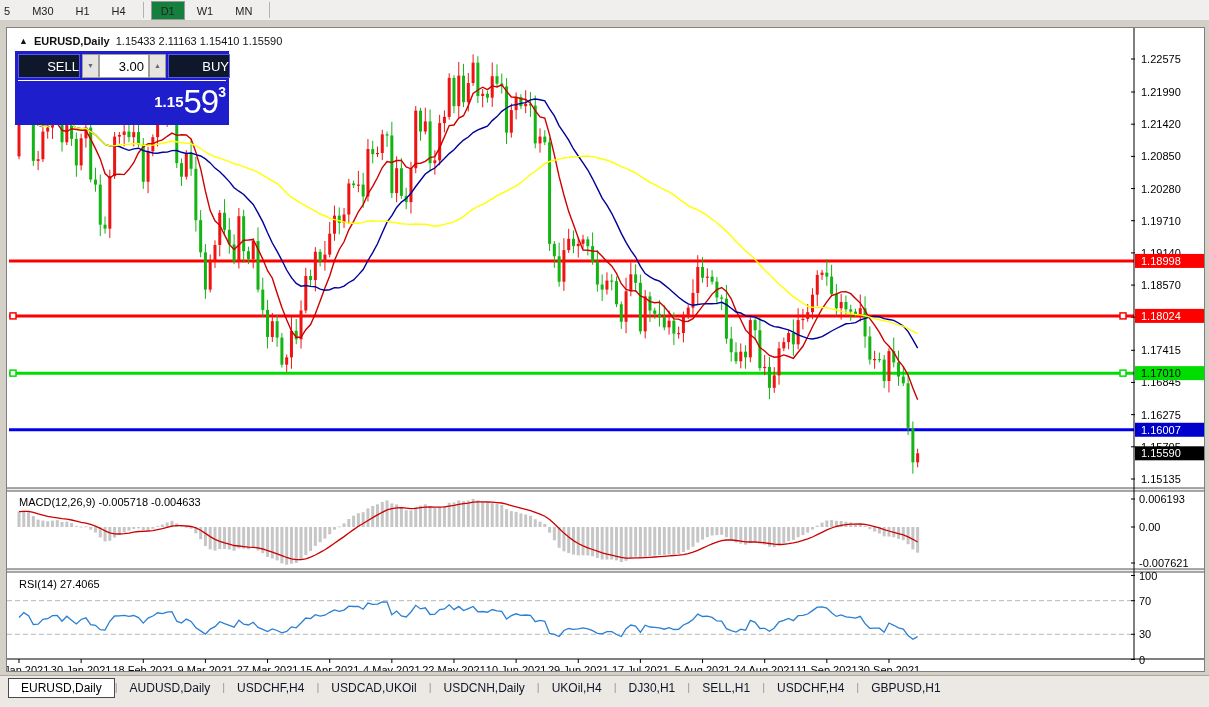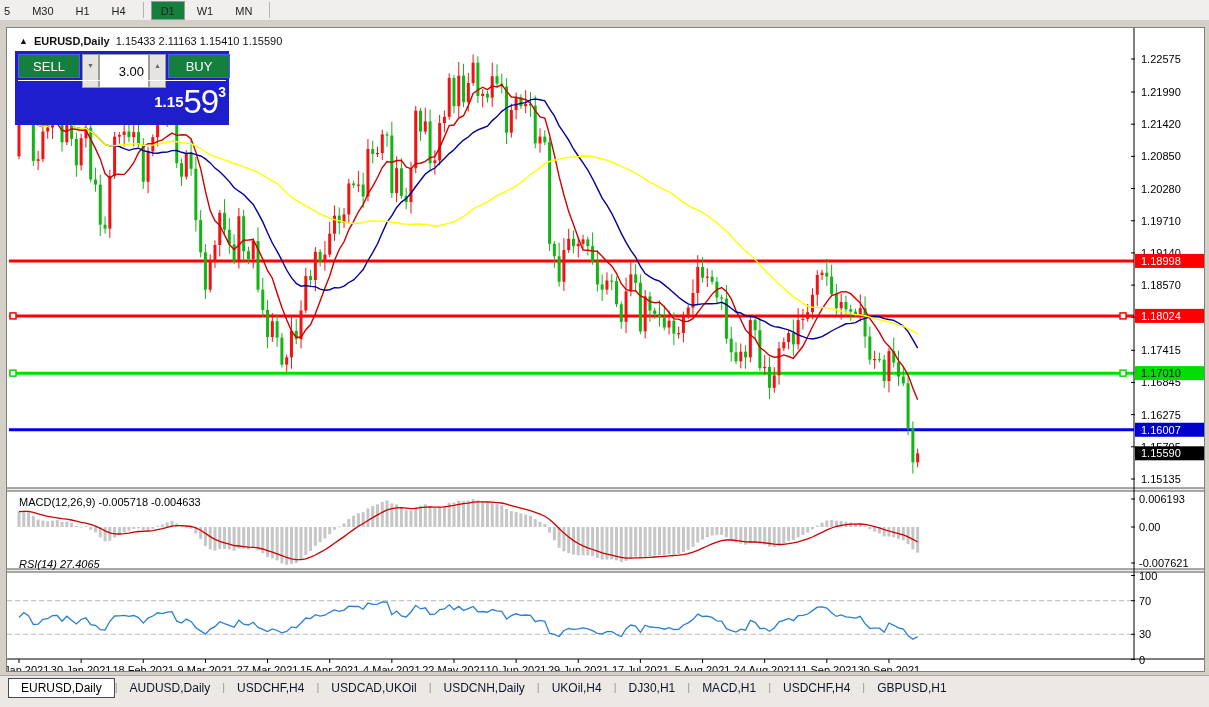--- a/index.html
+++ b/index.html
@@ -21,23 +21,23 @@
   svg text { font-family:"Liberation Sans", sans-serif; font-size:11px; fill:#000; }
   
   .chart-header { position:absolute; left:12px; top:7px; font-size:11px; color:#111;
                   display:flex; gap:6px; align-items:center; z-index:5; }
   .collapse-icon { font-size:9px; color:#111; }
   .chart-title { font-weight:bold; }
   
   .trade-panel { position:absolute; left:8px; top:23px; width:214px; z-index:6;
                  background:#1e1ecd; padding:3px; }
   .tp-row1 { display:flex; height:24px; gap:2px; }
-  .btn-sell,.btn-buy { flex:0 0 62px; background:#15803d; color:#fff; font-size:13px;
-                       text-align:center; line-height:24px; border:1px solid #5a5af0; }
-  .vol-box { flex:1; display:flex; height:34px;justify-content:center; }
+  .btn-sell,.btn-buy { flex:0 0 62px; background:#0f172a; color:#fff; font-size:13px;
+                       text-align:right; line-height:24px; border:1px solid #5a5af0; }
+  .vol-box { flex:1; display:flex; height:24px;justify-content:center; }
   .spin-btn { width:17px; background:#e6e4e0; border:1px solid #a09e99; color:#6a6a6a;
               font-size:7px; text-align:center; line-height:22px; }
   .vol-input { flex:1; background:#fff; border:1px solid #a09e99; font-size:13px;
                color:#000; text-align:right; padding-right:4px; width:50px;
                font-family:"Liberation Sans", sans-serif; }
   .tp-row2 { display:flex; gap:4px; margin-top:2px; }
   .price-box { flex:1; border-top:1px solid #ffffff; color:#fff; text-align:right;
                padding:2px 0 1px 0; white-space:nowrap; }
   .p-small { font-size:15px; font-weight:bold; vertical-align:6px; }
   .p-big { font-size:33px; letter-spacing:-1px; }
@@ -767,38 +767,38 @@
         <div class="btn-buy">BUY</div>
       </div>
       <div class="tp-row2">
         <div class="price-box">
           <span class="p-small">1.15</span><span class="p-big">59</span><span class="p-sup">3</span>
         </div>
       </div>
     </div>
 
     <div class="ind-label" style="left:12px; top:468px;">MACD(12,26,9) -0.005718 -0.004633</div>
-    <div class="ind-label" style="left:12px; top:530px;font-style:italic;">RSI(14) 27.4065</div>
+    <div class="ind-label" style="left:12px; top:550px;">RSI(14) 27.4065</div>
   </div>
 </div>
 
 <div class="tabbar">
   <div class="tab-lead"></div>
 <div class="tab active">EURUSD,Daily</div>
     <span class="tab-sep">|</span>
     <div class="tab">AUDUSD,Daily</div>
     <span class="tab-sep">|</span>
     <div class="tab">USDCHF,H4</div>
     <span class="tab-sep">|</span>
     <div class="tab">USDCAD,UKOil</div>
     <span class="tab-sep">|</span>
     <div class="tab">USDCNH,Daily</div>
     <span class="tab-sep">|</span>
     <div class="tab">UKOil,H4</div>
     <span class="tab-sep">|</span>
     <div class="tab">DJ30,H1</div>
     <span class="tab-sep">|</span>
-    <div class="tab">MACD,H1</div>
+    <div class="tab">SELL,H1</div>
     <span class="tab-sep">|</span>
     <div class="tab">USDCHF,H4</div>
     <span class="tab-sep">|</span>
     <div class="tab">GBPUSD,H1</div>
   </div>
 
 </body></html>

